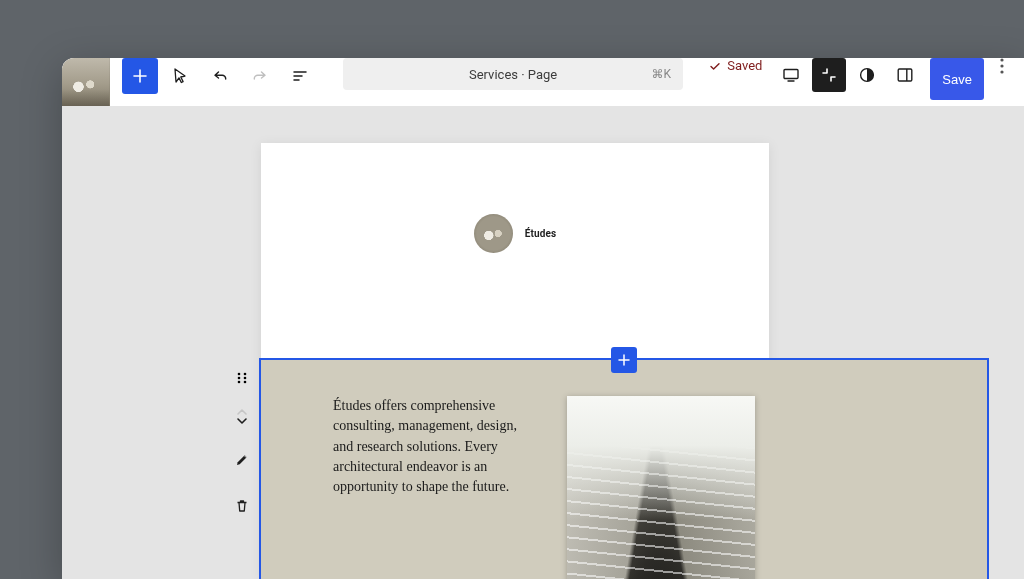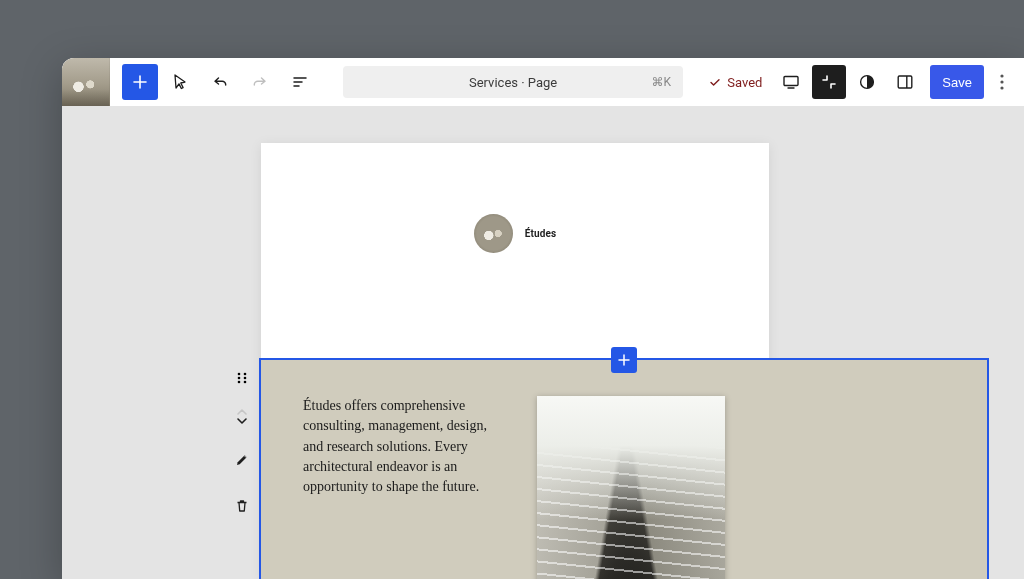--- a/index.html
+++ b/index.html
@@ -28,21 +28,21 @@
   left:62px;top:58px;right:0;bottom:0;
   background:var(--bg-editor);
   border-radius:12px 0 0 0;
   box-shadow:0 10px 40px rgba(0,0,0,.25);
   overflow:hidden;
 }
 
 
 .toolbar{
   height:var(--toolbar-h);
-  display:flex;align-items:center;
+  display:flex;align-items:flex-start;
   background:#fff;
   padding:0 8px 0 0;
   gap:4px;
 }
 
 
 .site-chip{
   width:48px;height:48px;flex:0 0 48px;
   background:linear-gradient(180deg,#bfb9ab 0%,#a39c8b 55%,#827a68 100%);
   position:relative;border-right:1px solid rgba(0,0,0,.05);
@@ -75,21 +75,21 @@
 
 .saved{display:flex;align-items:center;gap:5px;color:#7f1d1d;font-size:13px;margin-right:8px;}
 .saved svg{stroke:#999;}
 
 .icon-btn{width:34px;height:34px;border-radius:3px;display:flex;align-items:center;justify-content:center;}
 .icon-btn.dark{background:#1e1e1e;color:#fff;}
 .icon-btn:not(.dark){color:#1e1e1e;}
 
 .save-btn{
   background:var(--accent-save);color:#fff;border:none;border-radius:3px;
-  height:34px;padding:0 12px;font-size:13px;cursor:pointer;margin-left:4px;
+  height:42px;padding:0 12px;font-size:13px;cursor:pointer;margin-left:4px;
 }
 
 .more-btn{width:28px;display:flex;align-items:center;justify-content:center;color:#555;}
 
 
 .surface{
   position:absolute;top:var(--toolbar-h);left:0;right:0;bottom:0;
   overflow:hidden;
   background:var(--bg-editor);
 }
@@ -108,20 +108,21 @@
     radial-gradient(circle at 62% 50%,#d8d2c3 11%,transparent 12%),
     radial-gradient(circle at 50% 50%,#9e9888 60%,#746d5c 100%);
 }
 .site-title{font-weight:700;font-size:10px;letter-spacing:.01em;}
 
 
 .block-sel{
   position:absolute;left:0;top:217px;right:-218px;bottom:0;
   background:var(--canvas-beige);
   outline:2px solid var(--accent);
+  padding-left:30px;
 }
 .block-inner{
   display:flex;gap:38px;padding:36px 42px 0 42px;
 }
 .copy{
   flex:0 0 196px;
   font-family:Georgia,"Times New Roman",serif;
   font-size:14px;line-height:1.45;color:#1a1a1a;
 }
 .hero-img{

